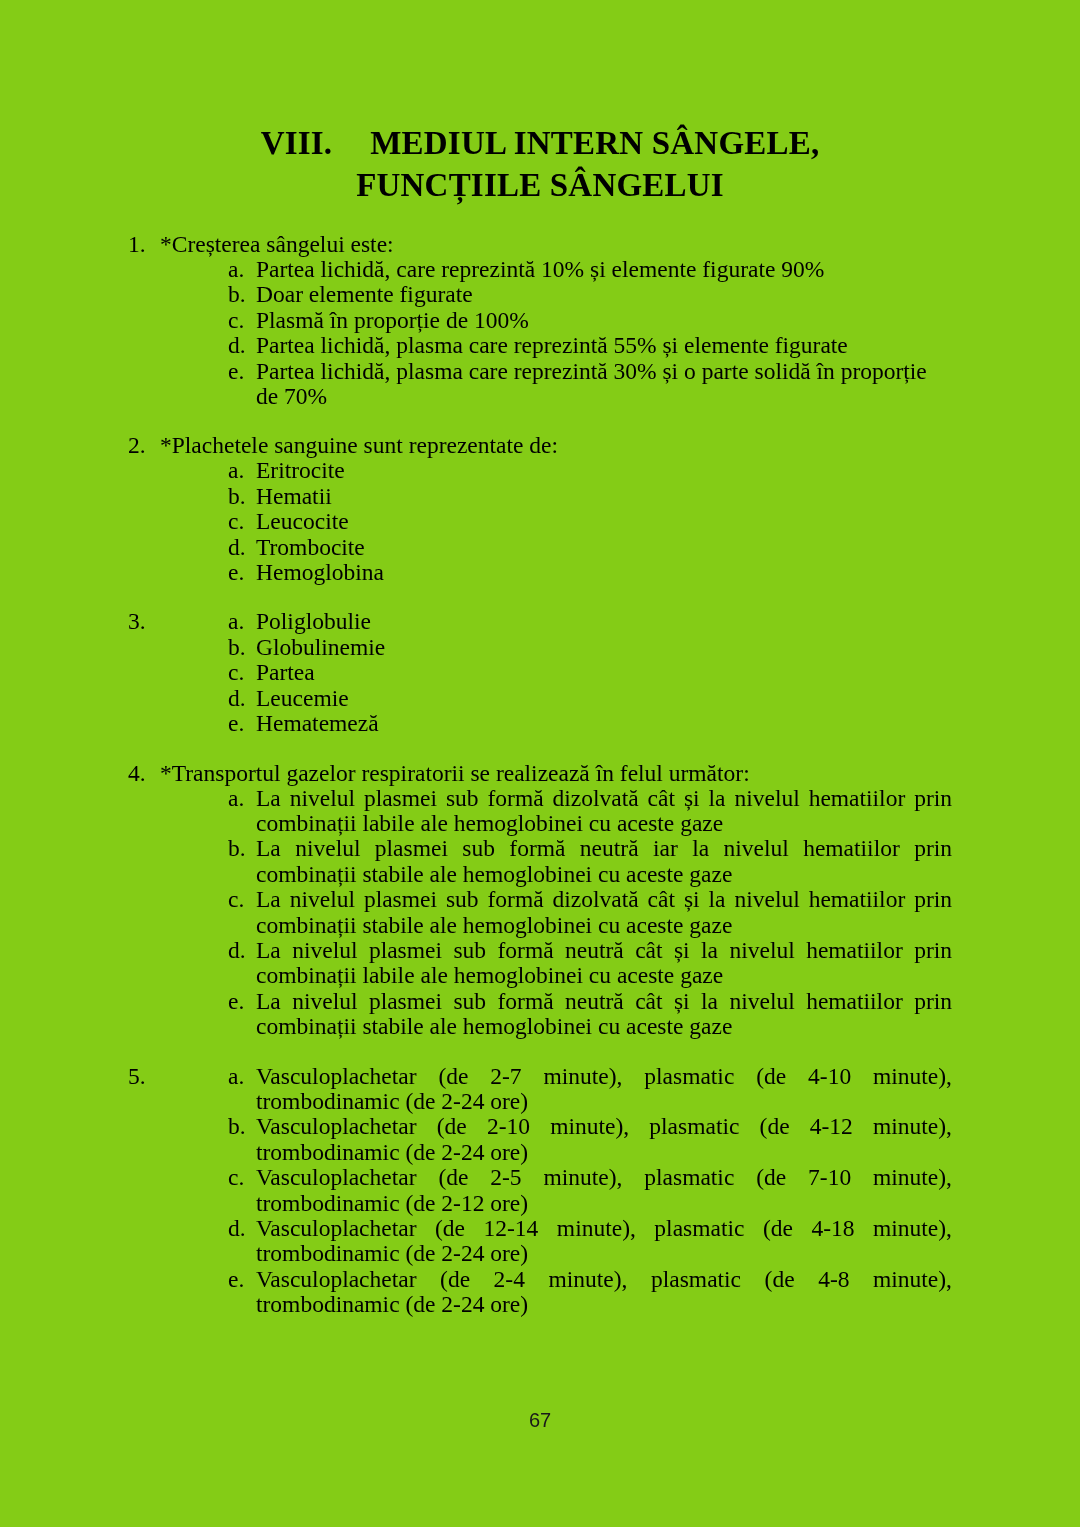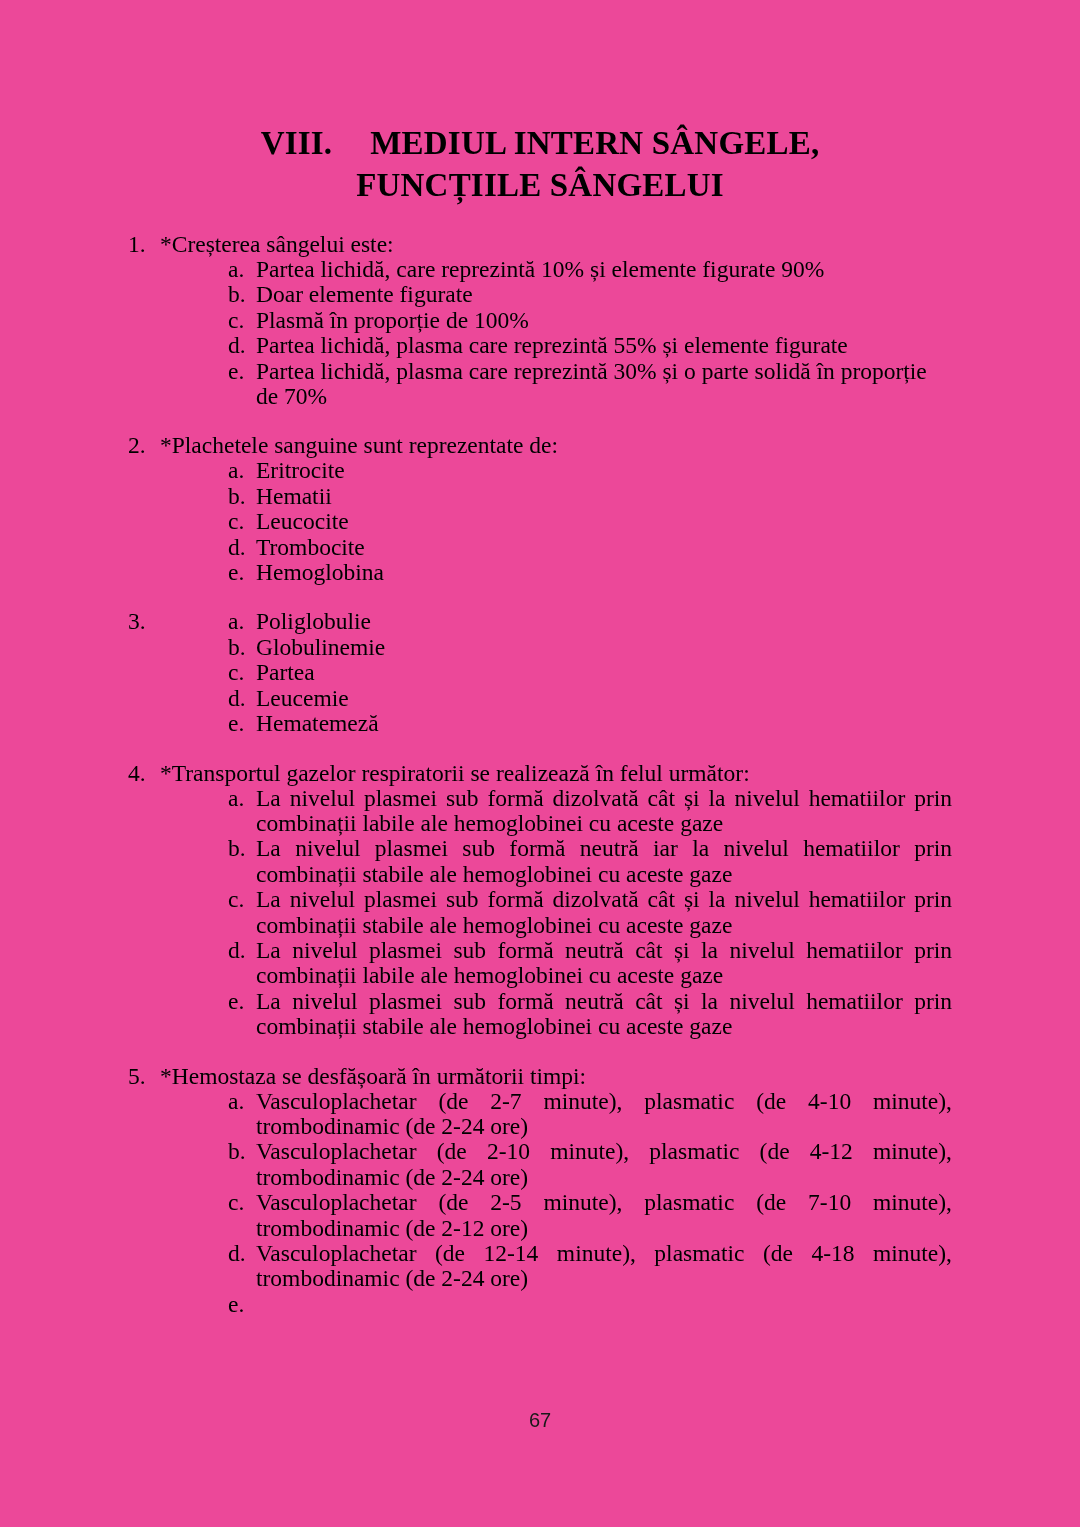--- a/index.html
+++ b/index.html
@@ -4,21 +4,21 @@
 <style>
   html, body {
     margin: 0;
     padding: 0;
     background: #ffffff;
   }
   .page {
     position: relative;
     width: 1080px;
     height: 1527px;
-    background: #ec4899;
+    background: #84cc16;
     margin: 0 auto;
     overflow: hidden;
     font-family: "Liberation Serif", "DejaVu Serif", serif;
     color: #000000;
   }
 
   
   .doc-title {
     position: absolute;
     left: 128px;
@@ -213,40 +213,41 @@
             <span class="ans-letter">d.</span>
             <span class="ans-text">La nivelul plasmei sub formă neutră cât și la nivelul hematiilor prin combinații labile ale hemoglobinei cu aceste gaze</span>
           </li>
           <li class="ans justify">
             <span class="ans-letter">e.</span>
             <span class="ans-text">La nivelul plasmei sub formă neutră cât și la nivelul hematiilor prin combinații stabile ale hemoglobinei cu aceste gaze</span>
           </li>
         </ul>
       </div>
       <div class="q-block">
-        <div class="q-stem"><span class="q-num">5.</span><span>*Hemostaza se desfășoară în următorii timpi:</span></div>
+        <div class="q-stem"><span class="q-num">5.</span></div>
         <ul class="answers">
           <li class="ans justify">
             <span class="ans-letter">a.</span>
             <span class="ans-text">Vasculoplachetar (de 2-7 minute), plasmatic (de 4-10 minute), trombodinamic (de 2-24 ore)</span>
           </li>
           <li class="ans justify">
             <span class="ans-letter">b.</span>
             <span class="ans-text">Vasculoplachetar (de 2-10 minute), plasmatic (de 4-12 minute), trombodinamic (de 2-24 ore)</span>
           </li>
           <li class="ans justify">
             <span class="ans-letter">c.</span>
             <span class="ans-text">Vasculoplachetar (de 2-5 minute), plasmatic (de 7-10 minute), trombodinamic (de 2-12 ore)</span>
           </li>
           <li class="ans justify">
             <span class="ans-letter">d.</span>
             <span class="ans-text">Vasculoplachetar (de 12-14 minute), plasmatic (de 4-18 minute), trombodinamic (de 2-24 ore)</span>
           </li>
           <li class="ans justify">
             <span class="ans-letter">e.</span>
+            <span class="ans-text">Vasculoplachetar (de 2-4 minute), plasmatic (de 4-8 minute), trombodinamic (de 2-24 ore)</span>
           </li>
         </ul>
       </div>
     </div>
 
   <div class="page-number">67</div>
 
 </div>
 
 </body></html>

